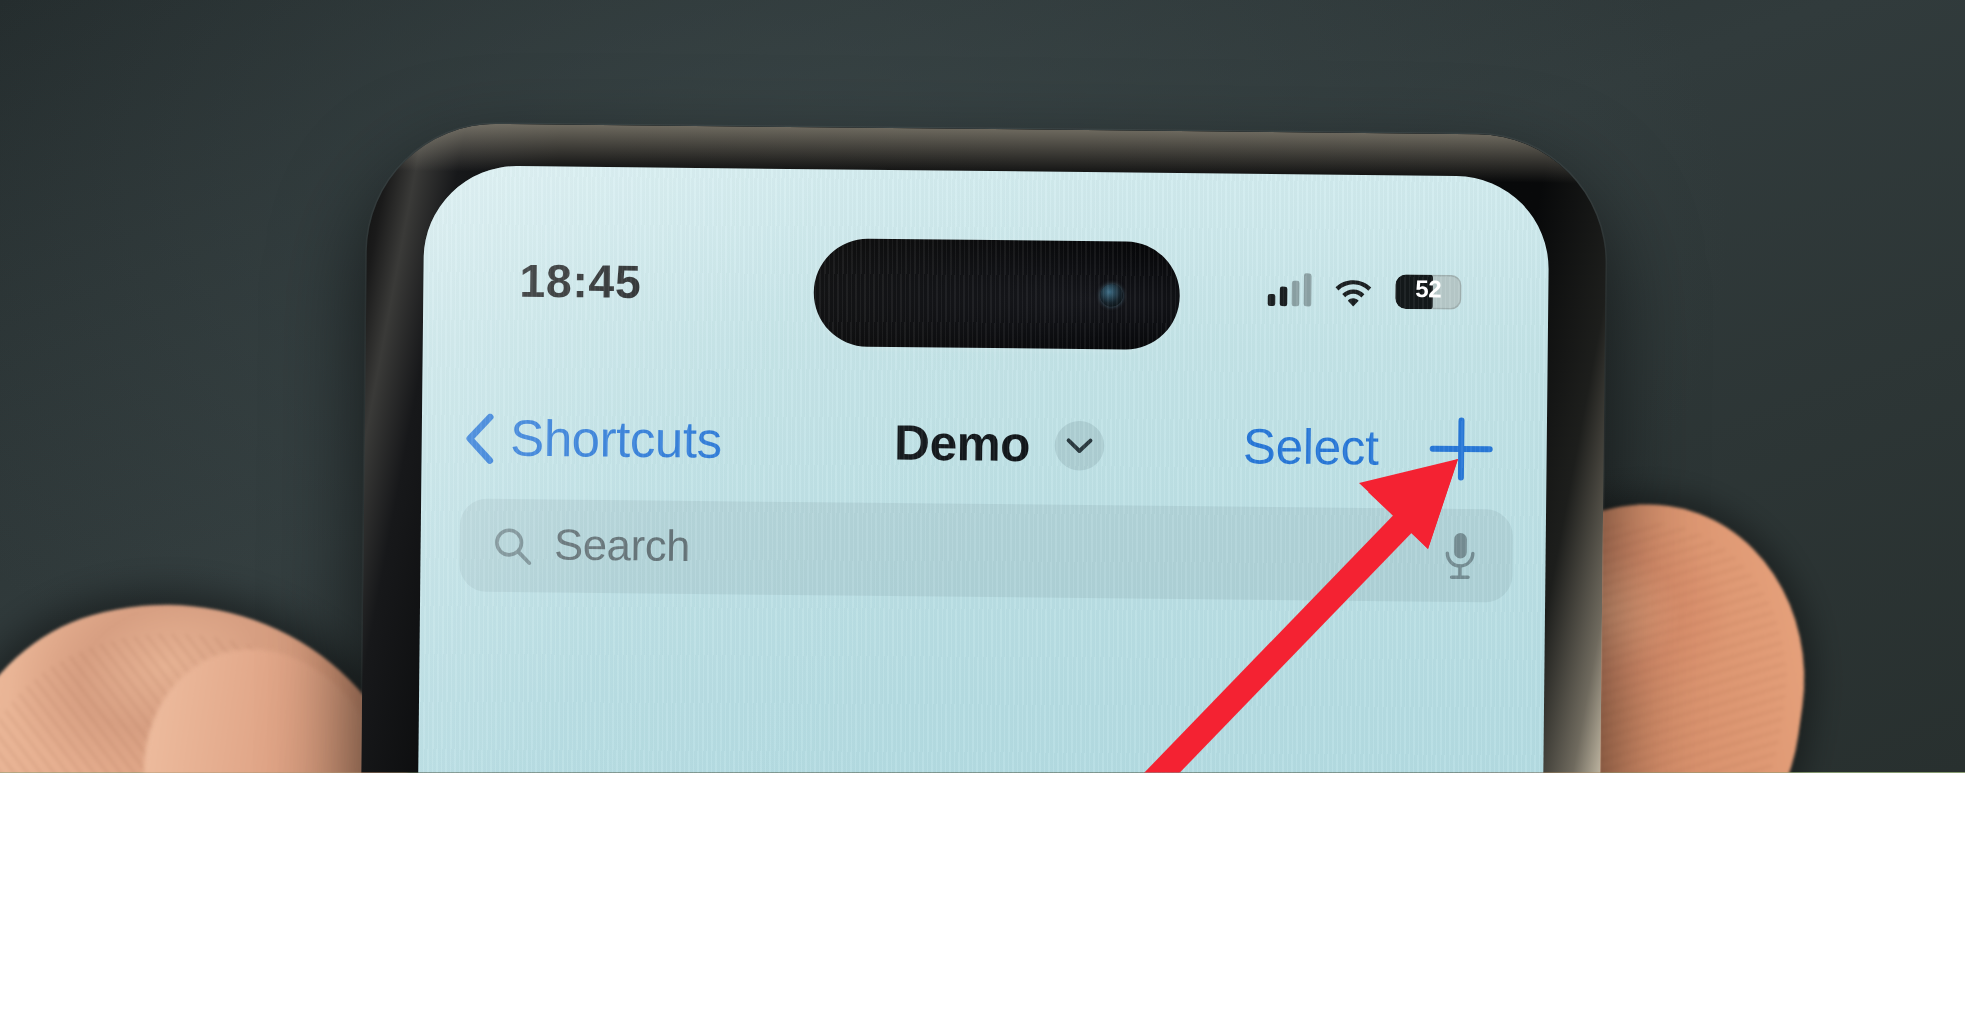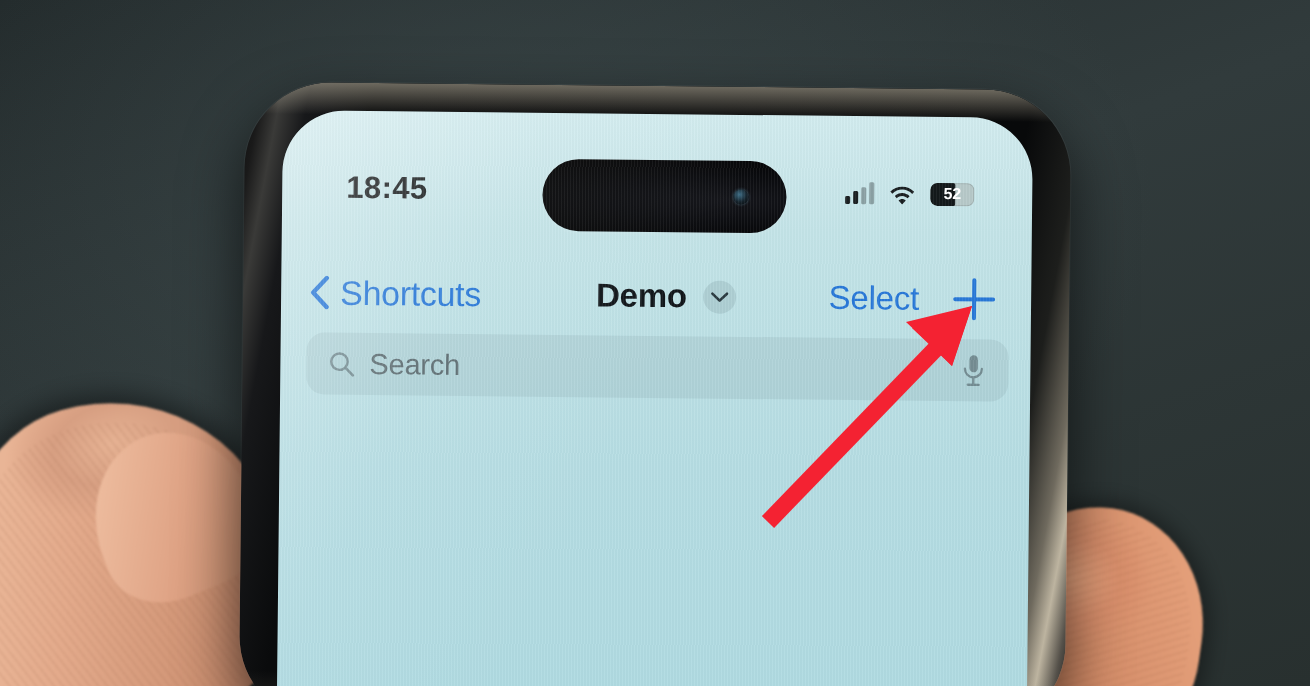--- a/index.html
+++ b/index.html
@@ -5,21 +5,21 @@
   * { box-sizing: border-box; margin: 0; padding: 0; }
   html, body {
     width: 1310px; height: 686px;
     overflow: hidden;
     font-family: "Liberation Sans", sans-serif;
   }
 
   
   #scene {
     position: relative;
-    width: 1310px; height: 686px;
+    width: 1310px; height: 515px;
     background: #4d7c0f;
     overflow: hidden;
   }
   #scene::before { 
     content: "";
     position: absolute; inset: 0;
     background:
       radial-gradient(ellipse 900px 600px at 40% 30%, rgba(70,84,86,.55), rgba(0,0,0,0) 70%),
       linear-gradient(160deg, #232b2c 0%, #313b3c 45%, #28302f 100%);
     pointer-events: none;

